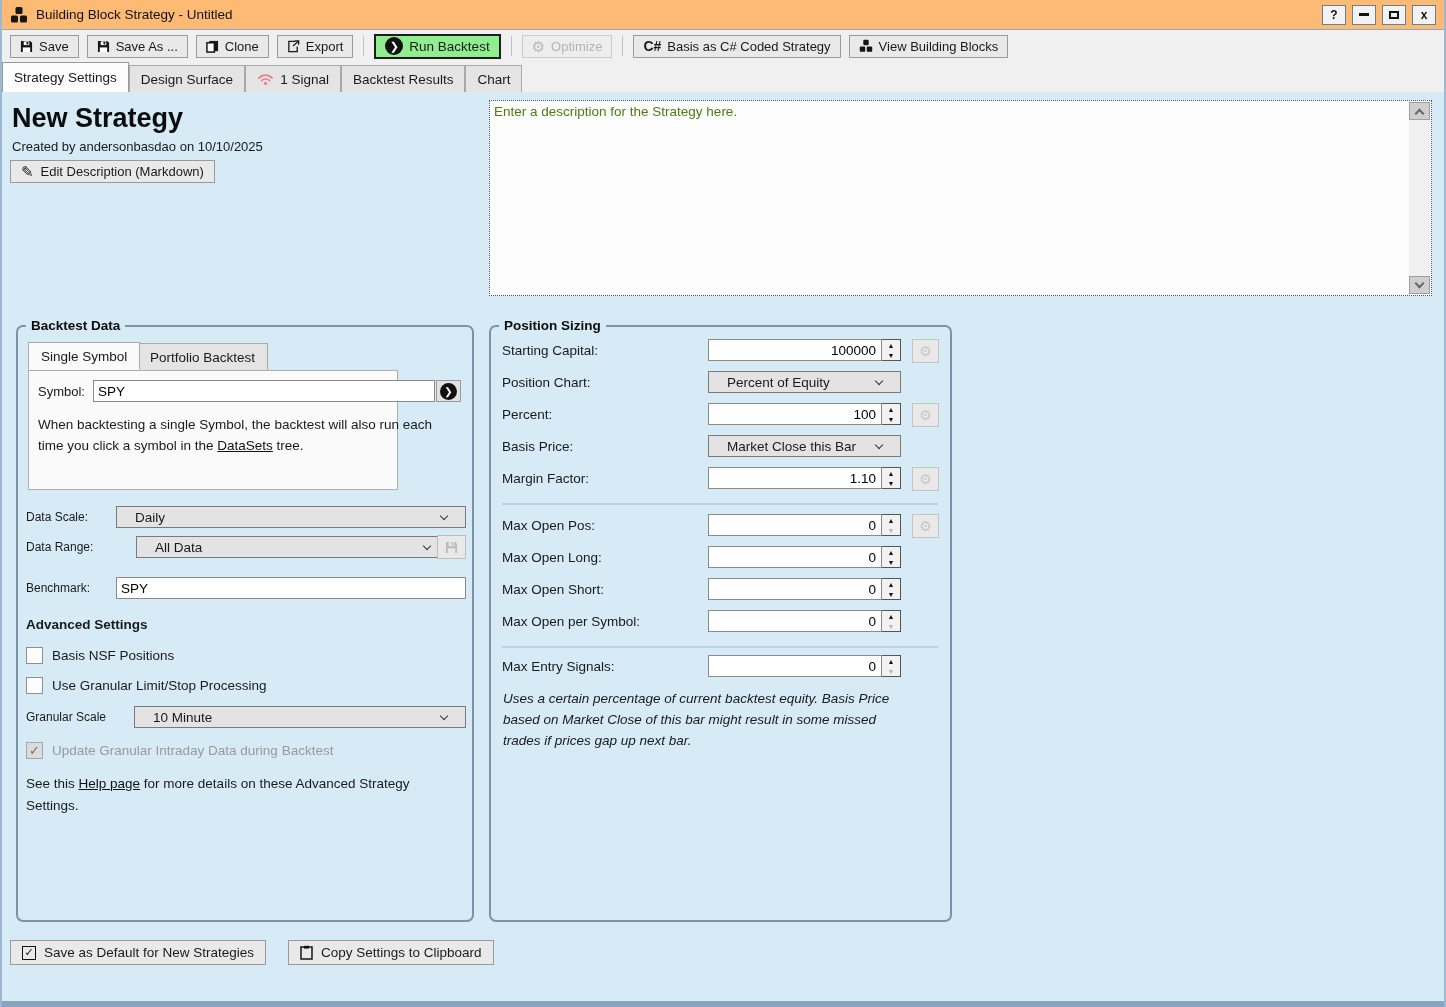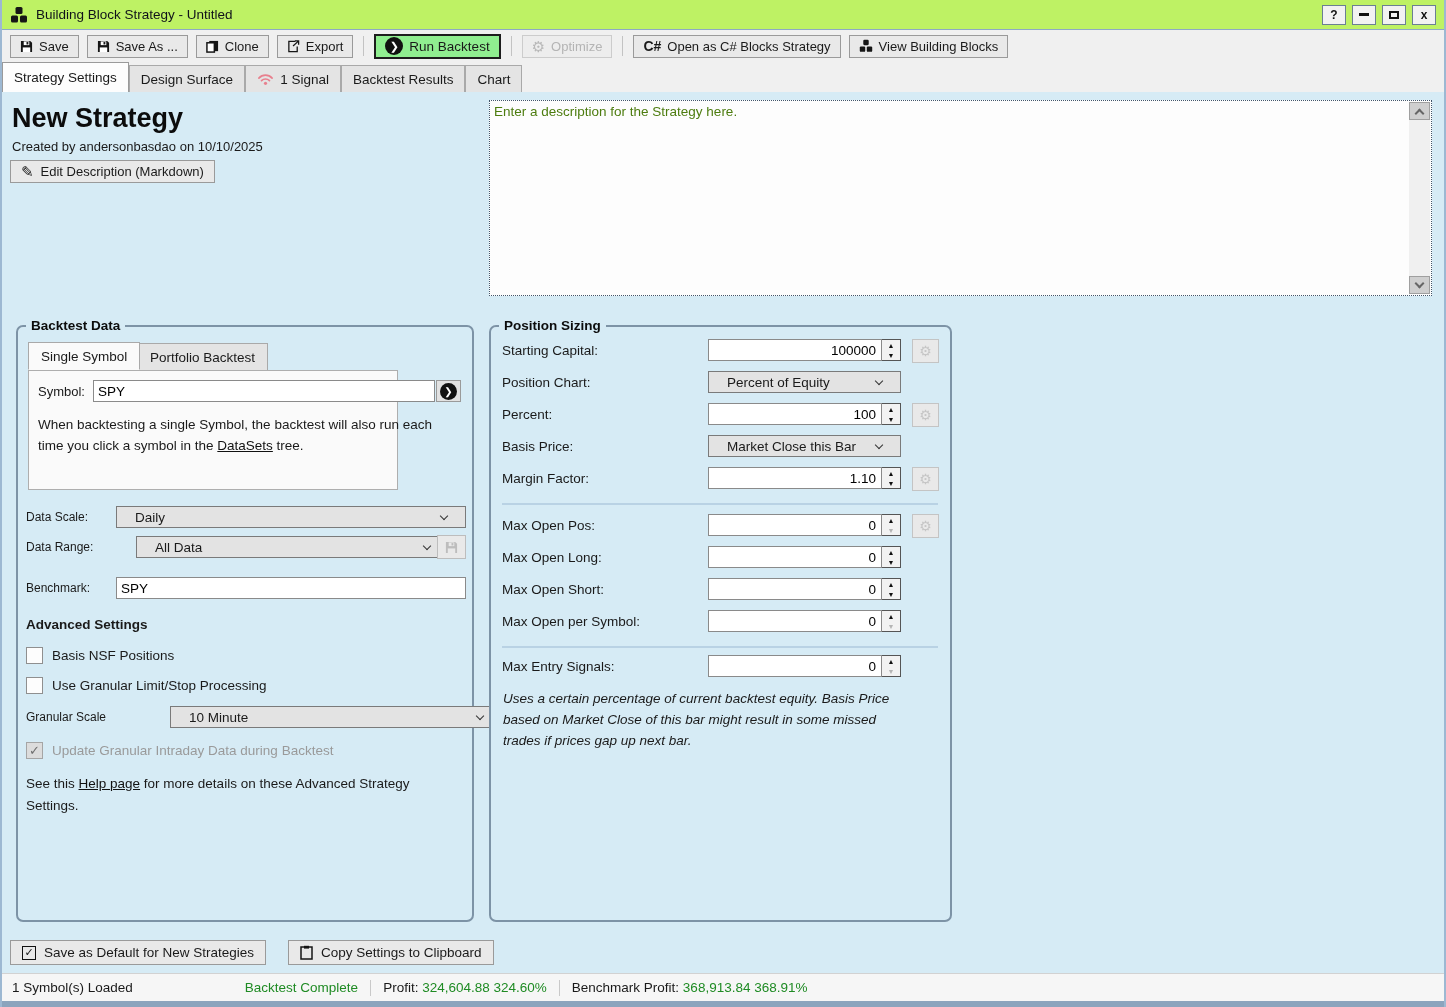--- a/index.html
+++ b/index.html
@@ -3,21 +3,21 @@
 <meta charset="utf-8">
 <style>
   * { margin:0; padding:0; box-sizing:border-box; }
   html,body { width:1446px; height:1007px; overflow:hidden; }
   body { font-family:"Liberation Sans","DejaVu Sans",sans-serif; font-size:13px; color:#1a1a1a; }
 
   .window { position:relative; width:1446px; height:1007px; background:#d6ebf5;
             border-left:2px solid #9db8d2; border-right:2px solid #9db8d2; }
 
   
-  .titlebar { position:absolute; left:0; top:0; right:0; height:30px; background:#bef264;
+  .titlebar { position:absolute; left:0; top:0; right:0; height:30px; background:#fdba74;
               border-bottom:1px solid #8ea9c4; display:flex; align-items:center; padding:0 8px; }
   .app-icon { width:18px; height:18px; margin-right:8px; flex:0 0 auto; }
   .title-text { font-size:13.5px; color:#10121a; }
   .win-controls { margin-left:auto; display:flex; gap:6px; align-items:center; }
   .win-btn { width:24px; height:20px; background:#f2f2f2; border:1px solid #6b7f94;
              display:flex; align-items:center; justify-content:center; font-size:12px; font-weight:bold;
              color:#111; cursor:default; }
   .win-btn .bar { width:10px; height:3px; background:#111; }
   .win-btn .box { width:10px; height:8px; border:2px solid #111; }
 
@@ -197,21 +197,21 @@
       <span>Run Backtest</span>
     </div>
     <div class="tb-sep"></div>
     <div class="tb-btn tb-disabled">
       <span class="gear-glyph">⚙</span>
       <span>Optimize</span>
     </div>
     <div class="tb-sep"></div>
     <div class="tb-btn">
       <span class="csharp-glyph">C#</span>
-      <span>Open as C# Blocks Strategy</span>
+      <span>Basis as C# Coded Strategy</span>
     </div>
     <div class="tb-btn">
       <svg width="14" height="14" viewBox="0 0 18 18">
         <g class="ink">
             <rect x="5.5" y="1" width="7" height="7" rx="1.5"></rect>
             <rect x="1" y="9.5" width="7" height="7" rx="1.5"></rect>
             <rect x="10" y="9.5" width="7" height="7" rx="1.5"></rect>
           </g>
       </svg>
       <span>View Building Blocks</span>
@@ -313,21 +313,21 @@
       <div class="checkrow" style="left:8px; top:314px;">
         <span class="cb"></span>
         <span>Basis NSF Positions</span>
       </div>
       <div class="checkrow" style="left:8px; top:344px;">
         <span class="cb"></span>
         <span>Use Granular Limit/Stop Processing</span>
       </div>
 
       <span class="row-label" style="left:8px; top:377px;">Granular Scale</span>
-      <div class="dropdown" style="left:116px; top:373px; width:332px;margin-left:36px;">
+      <div class="dropdown" style="left:116px; top:373px; width:332px;">
         <span>10 Minute</span>
         <span class="dd-chev"></span>
       </div>
 
       <div class="checkrow disabled" style="left:8px; top:409px;">
         <span class="cb disabled">✓</span>
         <span>Update Granular Intraday Data during Backtest</span>
       </div>
 
       <div class="helpnote" style="top:440px;">
@@ -447,25 +447,15 @@
     </div>
     <div class="footer-btn" style="left:286px; top:848px;">
       <svg width="13" height="15" viewBox="0 0 13 15">
         <rect x="1" y="2" width="11" height="12" class="inkstroke" stroke-width="1.5"></rect>
         <rect x="4" y="0.8" width="5" height="2.8" fill="#161616"></rect>
       </svg>
       <span>Copy Settings to Clipboard</span>
     </div>
   </div>
 
-  <div class="statusbar">
-    <span style="margin-left:10px;">1 Symbol(s) Loaded</span>
-    <span class="green" style="margin-left:112px;">Backtest Complete</span>
-    <span class="sb-sep"></span>
-    <span>Profit:</span>&nbsp;
-    <span class="green">324,604.88 324.60%</span>
-    <span class="sb-sep"></span>
-    <span>Benchmark Profit:</span>&nbsp;
-    <span class="green">368,913.84 368.91%</span>
-  </div>
 
   <div class="bottom-strip"></div>
 </div>
 
 </body></html>

